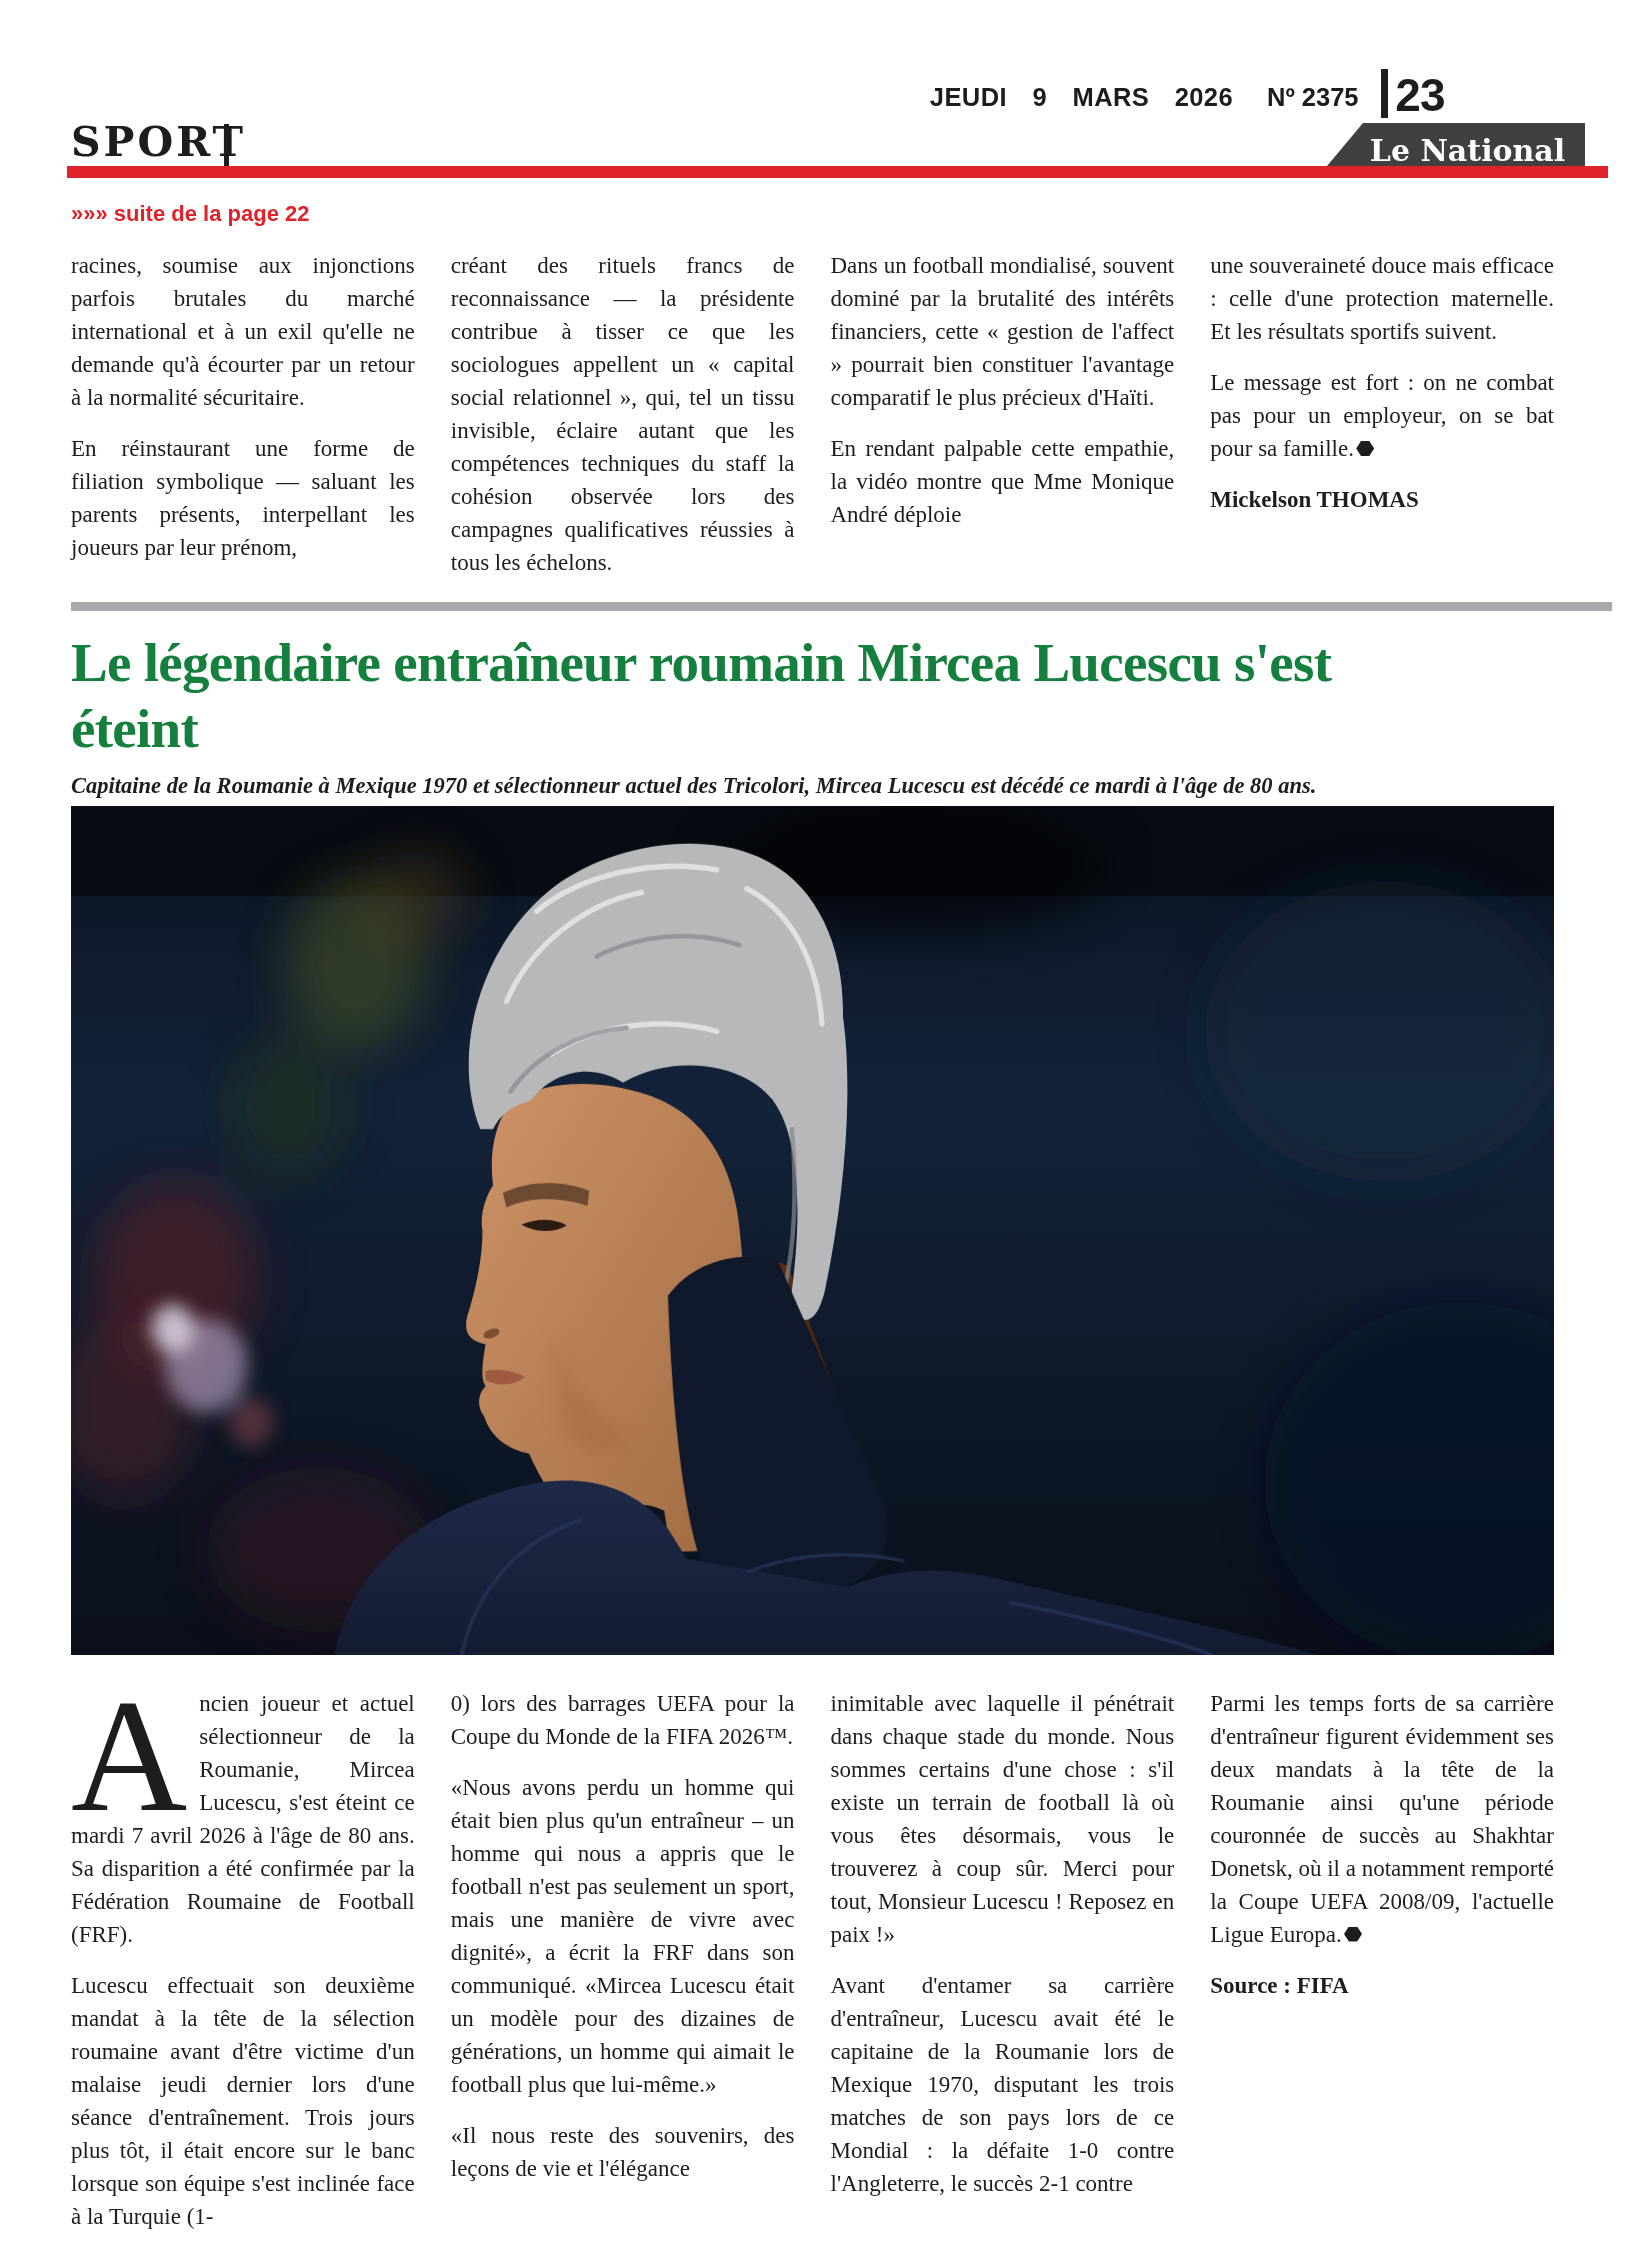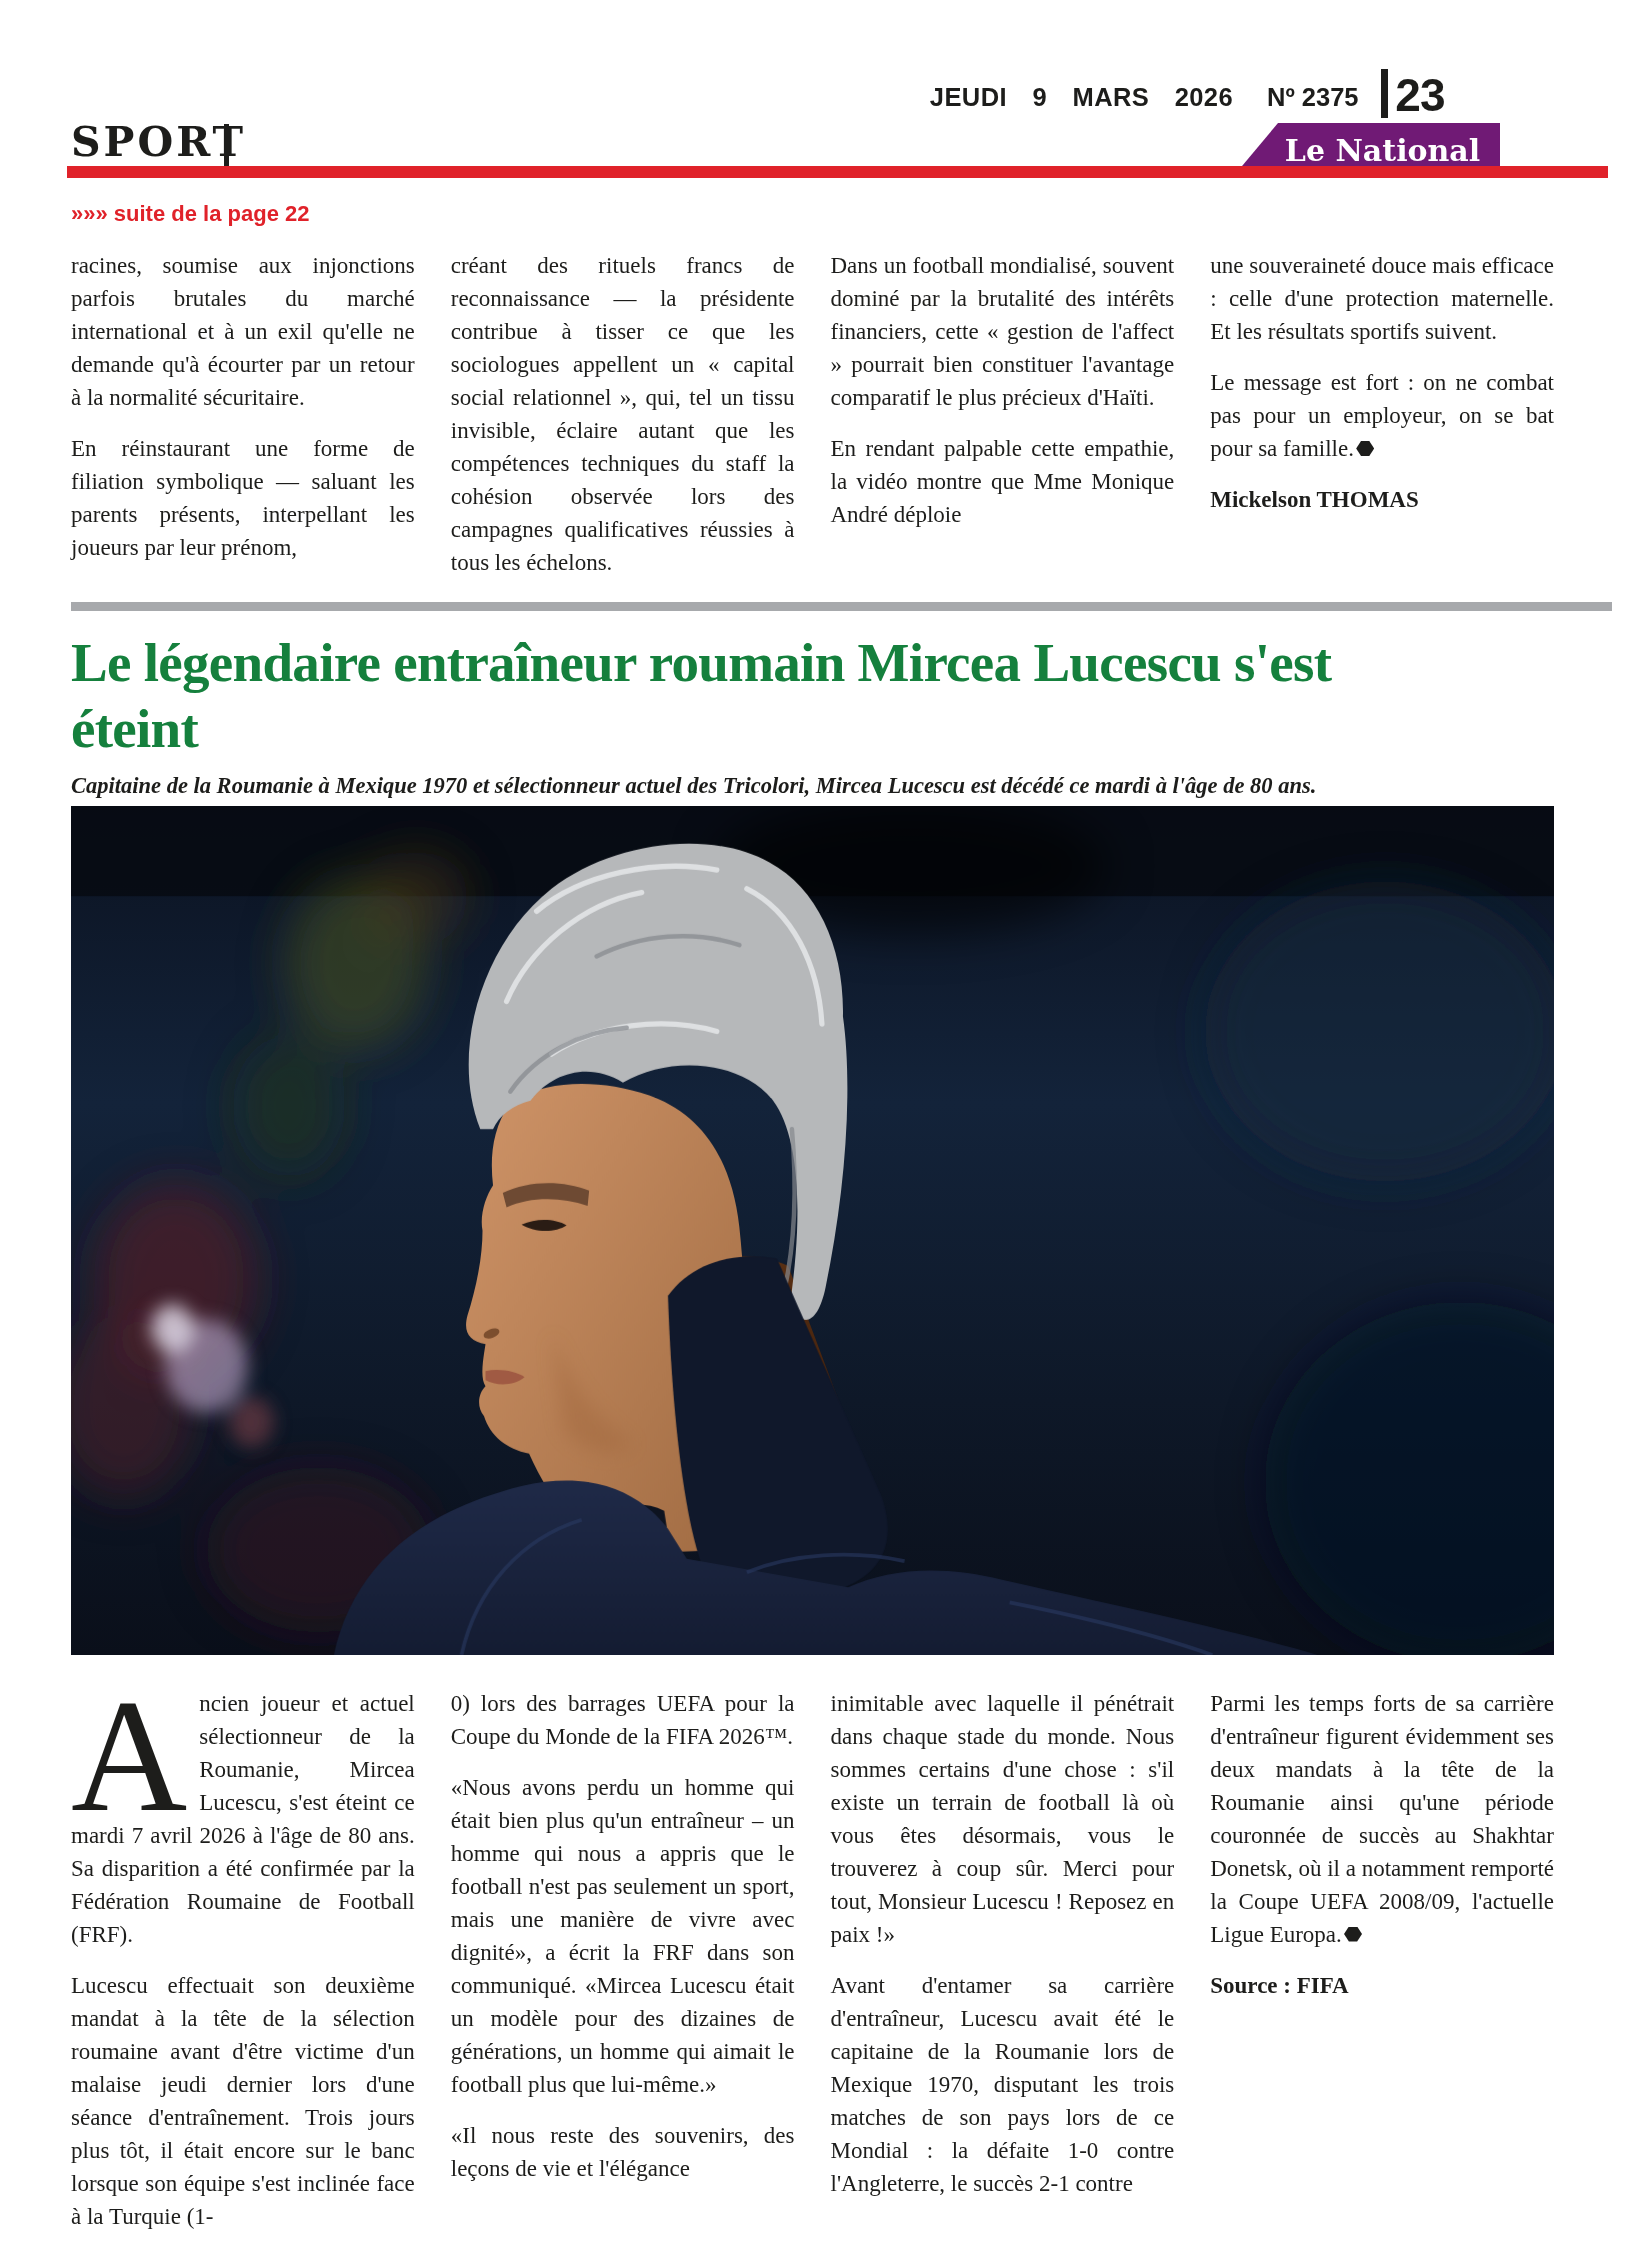--- a/index.html
+++ b/index.html
@@ -14,21 +14,21 @@
   .date-text{font-size:25.5px;word-spacing:18px;letter-spacing:0.4px;padding-bottom:6px;}
   .issue-text{font-size:25.5px;margin-left:34px;padding-bottom:6px;}
   .page-bar{width:6.7px;height:49px;background:#1d1d1b;margin:0 7.5px 0 22.5px;}
   .page-num{font-size:46px;line-height:46px;letter-spacing:-0.7px;}
 
   .section-title{position:absolute;left:71px;top:118px;font-family:"DejaVu Serif",serif;
                  font-weight:bold;font-size:41px;letter-spacing:3px;color:#1d1d1b;}
   .section-vbar{position:absolute;left:224px;top:124px;width:5.2px;height:43px;background:#1d1d1b;}
 
   .red-band{position:absolute;left:67px;top:166px;width:1541px;height:12px;background:#e0222a;}
-  .brand-tab{position:absolute;left:1232px;top:123px;width:268px;height:55px;background:#701a75;
+  .brand-tab{position:absolute;left:1317px;top:123px;width:268px;height:55px;background:#404040;
              clip-path:polygon(46px 0,100% 0,100% 100%,0 100%);
              text-align:center;line-height:55px;}
   .brand-tab span{font-family:"DejaVu Serif",serif;font-weight:bold;font-size:30px;color:#ffffff;
                   padding-left:33px;}
   .continuation{position:absolute;left:71px;top:201px;font-family:"Liberation Sans",sans-serif;
                 font-weight:bold;font-size:22px;color:#e0222a;text-align:center;}
 
   
   .cols{display:grid;grid-template-columns:repeat(4,1fr);column-gap:36px;
         width:1483px;margin-left:71px;}

